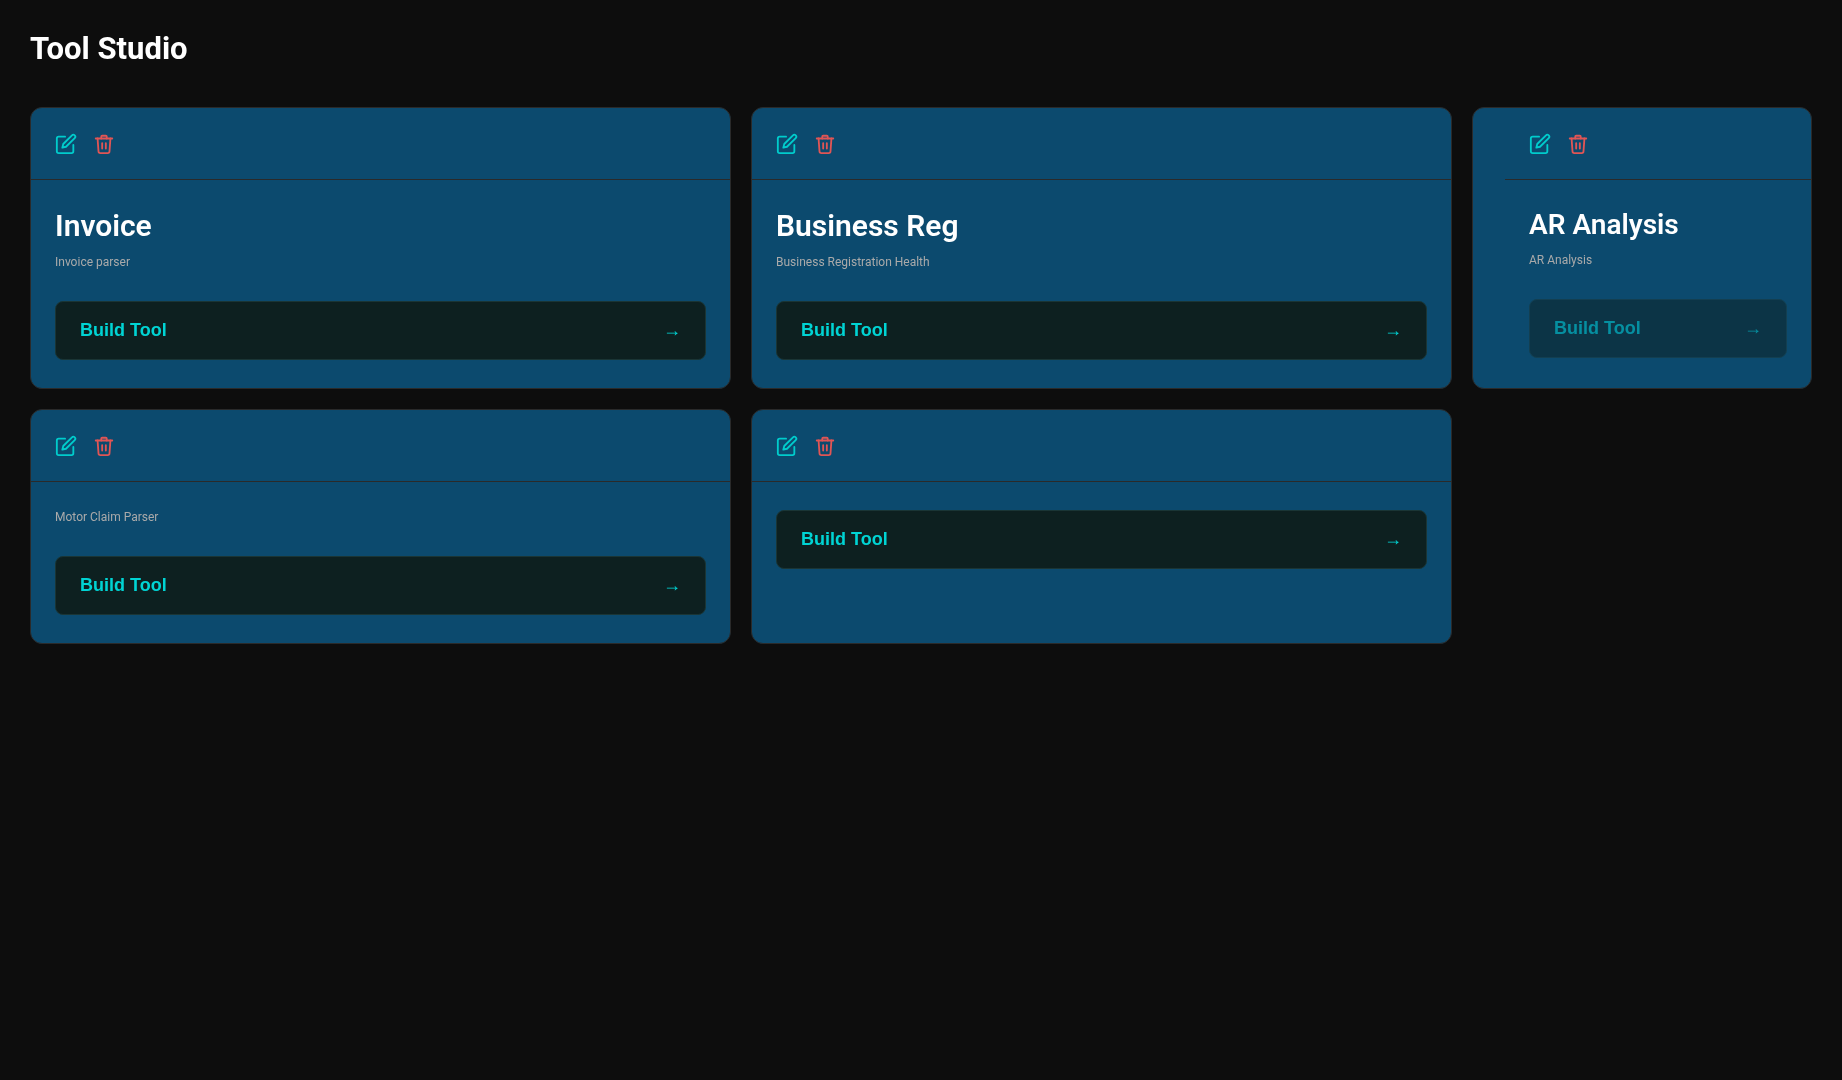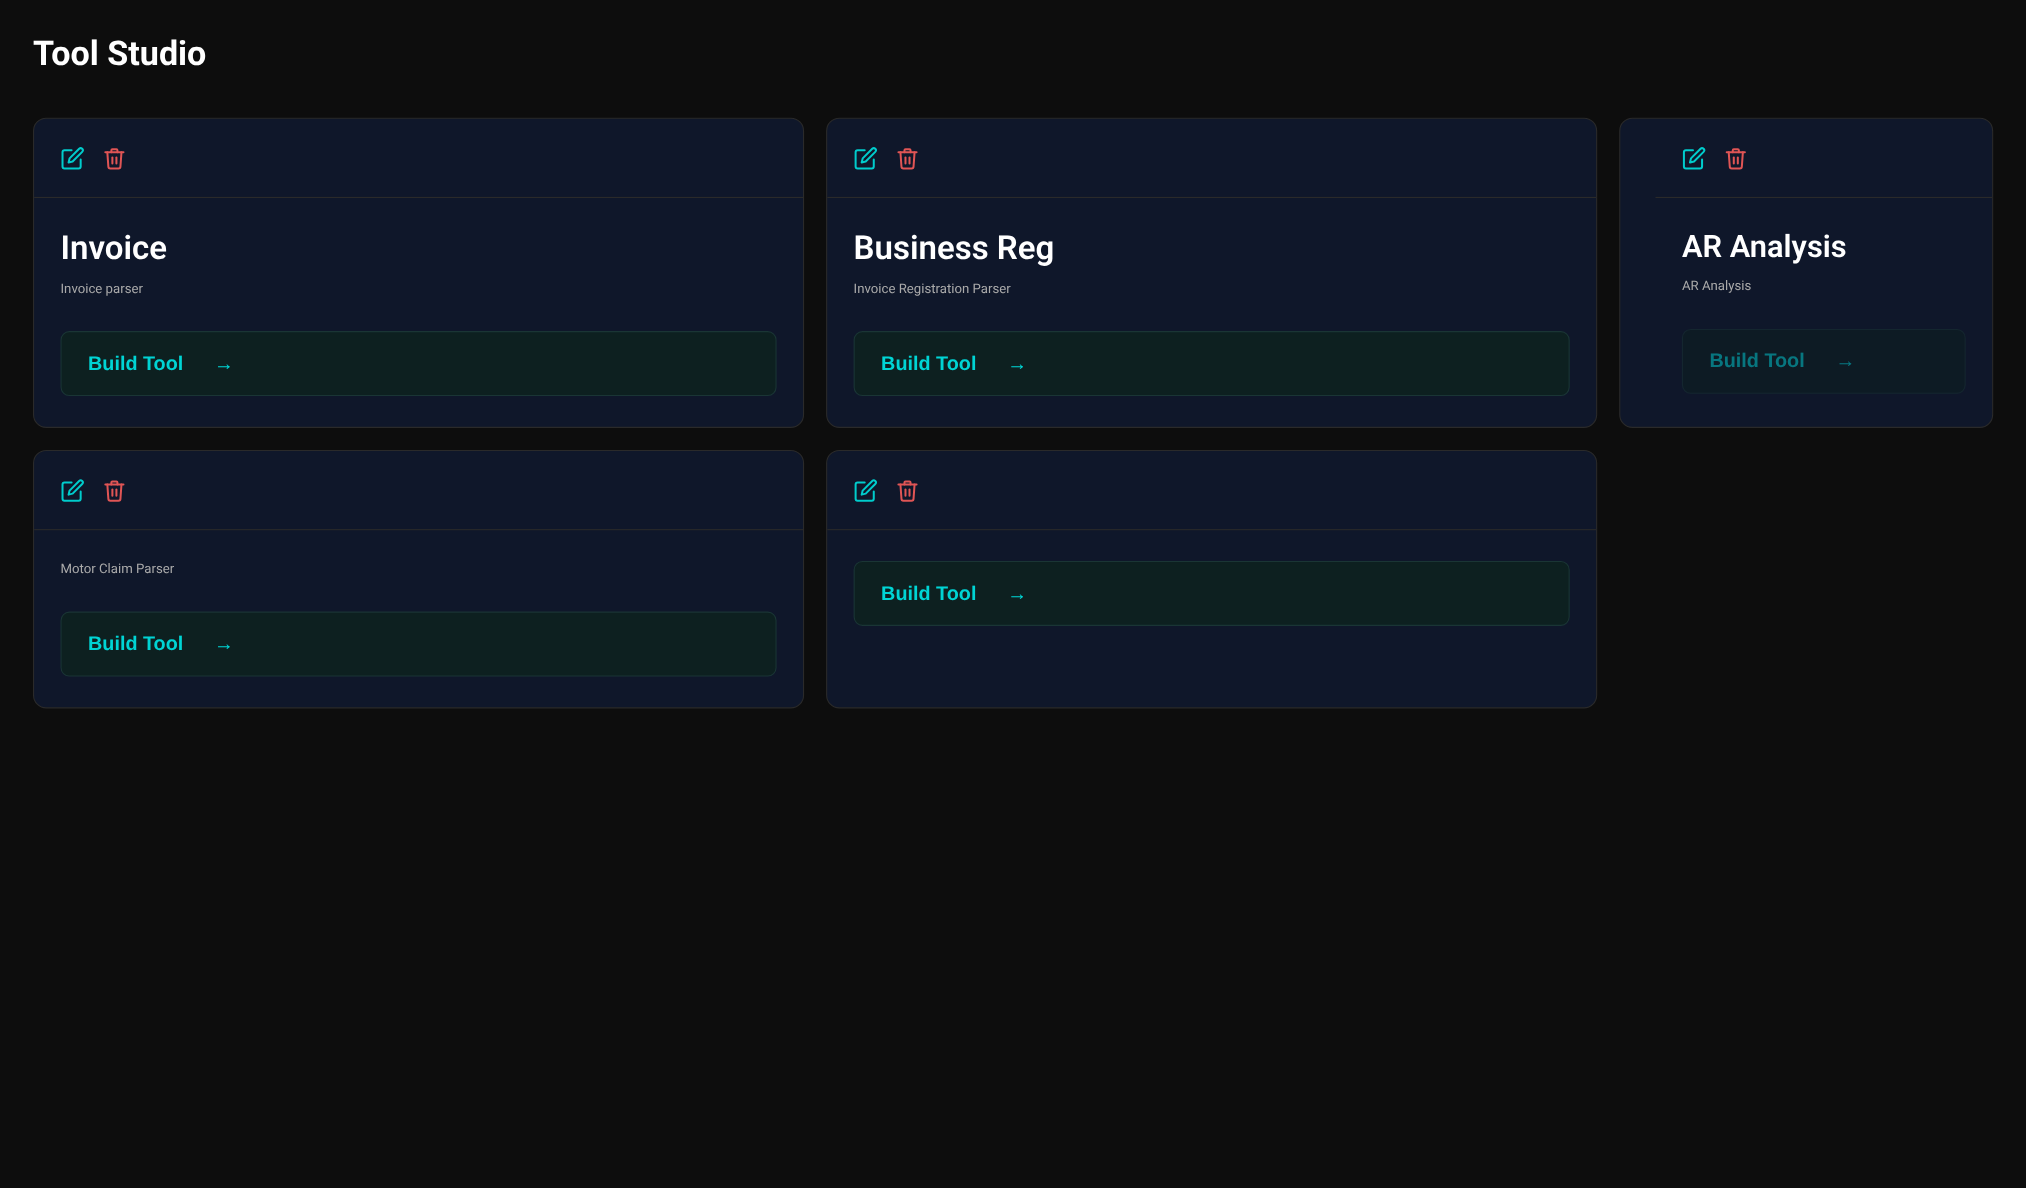--- a/index.html
+++ b/index.html
@@ -25,21 +25,21 @@
     }
 
     .cards-grid {
       display: grid;
       grid-template-columns: 1fr 1fr 340px;
       grid-template-rows: auto auto;
       gap: 20px;
     }
 
     .card {
-      background-color: #0f172a;
+      background-color: #0c4a6e;
       border: 1px solid #2a2a2a;
       border-radius: 12px;
       overflow: hidden;
       display: flex;
       flex-direction: column;
     }
 
     .card-header {
       padding: 20px 24px;
       border-bottom: 1px solid #2a2a2a;
@@ -63,22 +63,22 @@
 
     .card-desc {
       font-size: 12px;
       color: #aaaaaa;
       margin-bottom: 32px;
     }
 
     .build-btn {
       display: flex;
       align-items: center;
-      justify-content: flex-start;
-      gap: 28px;
+      justify-content: space-between;
+      gap: 16px;
       background-color: #0d2020;
       border: 1px solid #1a3535;
       border-radius: 8px;
       color: #00d4d4;
       font-size: 18px;
       font-weight: 600;
       padding: 18px 24px;
       cursor: pointer;
       width: 100%;
       text-align: center;
@@ -159,21 +159,21 @@
           <polyline points="3 6 5 6 21 6"></polyline>
           <path d="M19 6l-1 14a2 2 0 0 1-2 2H8a2 2 0 0 1-2-2L5 6"></path>
           <path d="M10 11v6"></path>
           <path d="M14 11v6"></path>
           <path d="M9 6V4a1 1 0 0 1 1-1h4a1 1 0 0 1 1 1v2"></path>
         </svg>
       </span>
     </div>
     <div class="card-body">
       <div class="card-name">Business Reg</div>
-      <div class="card-desc">Invoice Registration Parser</div>
+      <div class="card-desc">Business Registration Health</div>
       <button class="build-btn">
         <span>Build Tool</span>
         <span>→</span>
       </button>
     </div>
   </div>
 
   <div class="card card-ar">
     <div class="card-header">
       <span class="icon-edit">

